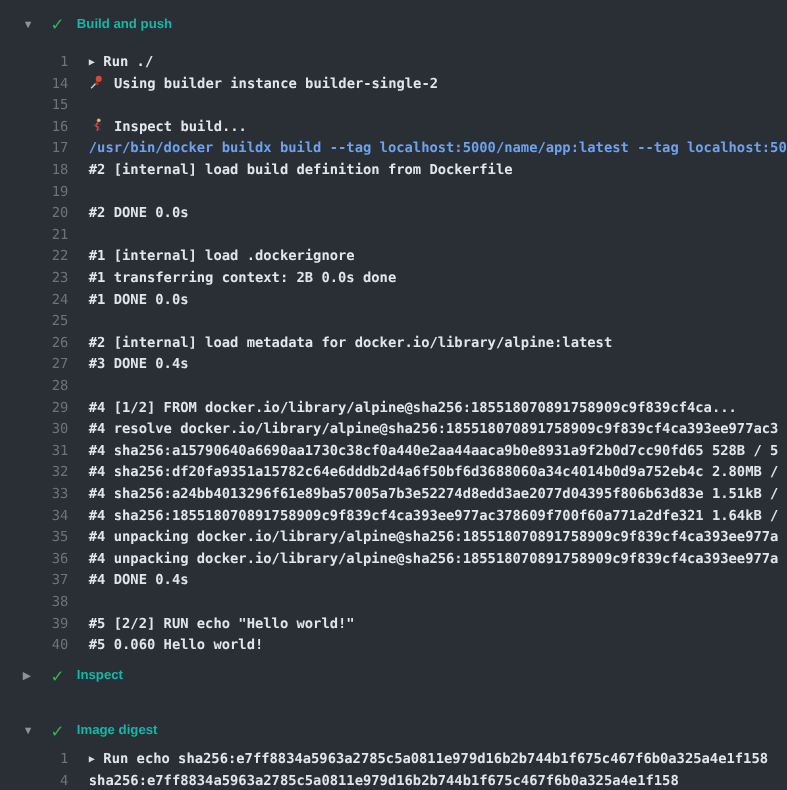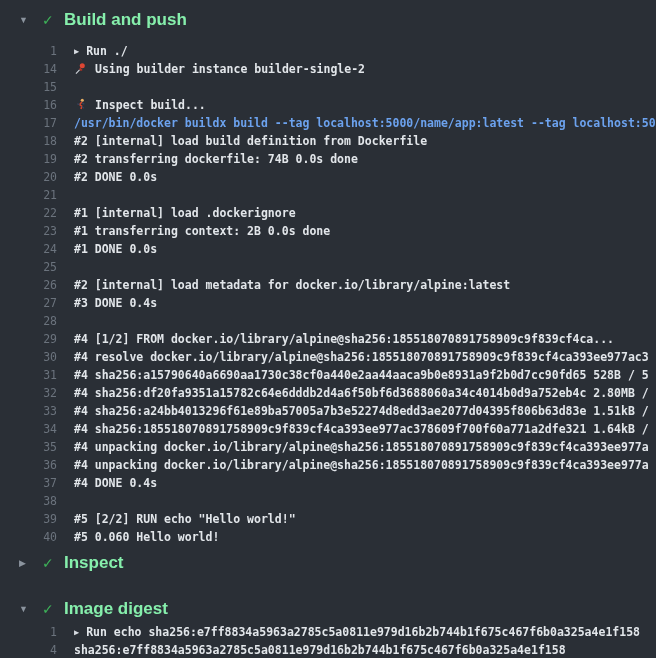--- a/index.html
+++ b/index.html
@@ -20,21 +20,21 @@
     width:13px;margin-left:19px;
     color:#8b949e;font-size:9px;line-height:20px;
     flex:none;text-align:left;
   }
   .check{
     width:22px;margin-left:10px;
     color:#3db158;font-size:14px;font-weight:bold;line-height:20px;
     flex:none;
   }
   .section-title{
-    color:#86efac;font-size:17px;font-weight:bold;
+    color:#14b8a6;font-size:11px;font-weight:bold;
     white-space:nowrap;
   }
 
   .section-content{margin-top:12px;}
 
   .log-line{
     display:flex;align-items:center;
     height:18px;white-space:pre;overflow:hidden;
     font-family:"DejaVu Sans Mono","Liberation Mono",monospace;
     font-size:11.5px;
@@ -85,21 +85,21 @@
                   <path d="M6.8 9.6 L2.4 14.2" stroke="#cfd4da" stroke-width="1.4" fill="none"></path>
                 </svg></span><span>Using builder instance builder-single-2</span></span></div>
           <div class="log-line"><span class="line-number">15</span></div>
           <div class="log-line"><span class="line-number">16</span><span class="line-content"><span class="inline-icon"><svg width="13" height="13" viewBox="0 0 16 16">
                   <circle cx="10.2" cy="2.7" r="1.9" fill="#e8b064"></circle>
                   <path d="M9.7 5 L6.9 8.1 L9.7 10.1 L8.6 13.6" fill="none" stroke="#d4452b" stroke-width="1.9"></path>
                   <path d="M6.9 8.1 L4 7.3 M9.9 6.2 L12.7 7.5 M9.7 10.1 L12.2 12.8" stroke="#35425e" stroke-width="1.5" fill="none"></path>
                 </svg></span><span>Inspect build...</span></span></div>
           <div class="log-line"><span class="line-number">17</span><span class="line-content cmd"><span>/usr/bin/docker buildx build --tag localhost:5000/name/app:latest --tag localhost:50</span></span></div>
           <div class="log-line"><span class="line-number">18</span><span class="line-content"><span>#2 [internal] load build definition from Dockerfile</span></span></div>
-          <div class="log-line"><span class="line-number">19</span><span class="line-content"><span>#2 transferring dockerfile: 74B 0.0s done</span></span></div>
+          <div class="log-line"><span class="line-number">19</span></div>
           <div class="log-line"><span class="line-number">20</span><span class="line-content"><span>#2 DONE 0.0s</span></span></div>
           <div class="log-line"><span class="line-number">21</span><span class="line-content"><span></span></span></div>
           <div class="log-line"><span class="line-number">22</span><span class="line-content"><span>#1 [internal] load .dockerignore</span></span></div>
           <div class="log-line"><span class="line-number">23</span><span class="line-content"><span>#1 transferring context: 2B 0.0s done</span></span></div>
           <div class="log-line"><span class="line-number">24</span><span class="line-content"><span>#1 DONE 0.0s</span></span></div>
           <div class="log-line"><span class="line-number">25</span><span class="line-content"><span></span></span></div>
           <div class="log-line"><span class="line-number">26</span><span class="line-content"><span>#2 [internal] load metadata for docker.io/library/alpine:latest</span></span></div>
           <div class="log-line"><span class="line-number">27</span><span class="line-content"><span>#3 DONE 0.4s</span></span></div>
           <div class="log-line"><span class="line-number">28</span><span class="line-content"><span></span></span></div>
           <div class="log-line"><span class="line-number">29</span><span class="line-content"><span>#4 [1/2] FROM docker.io/library/alpine@sha256:185518070891758909c9f839cf4ca...</span></span></div>

